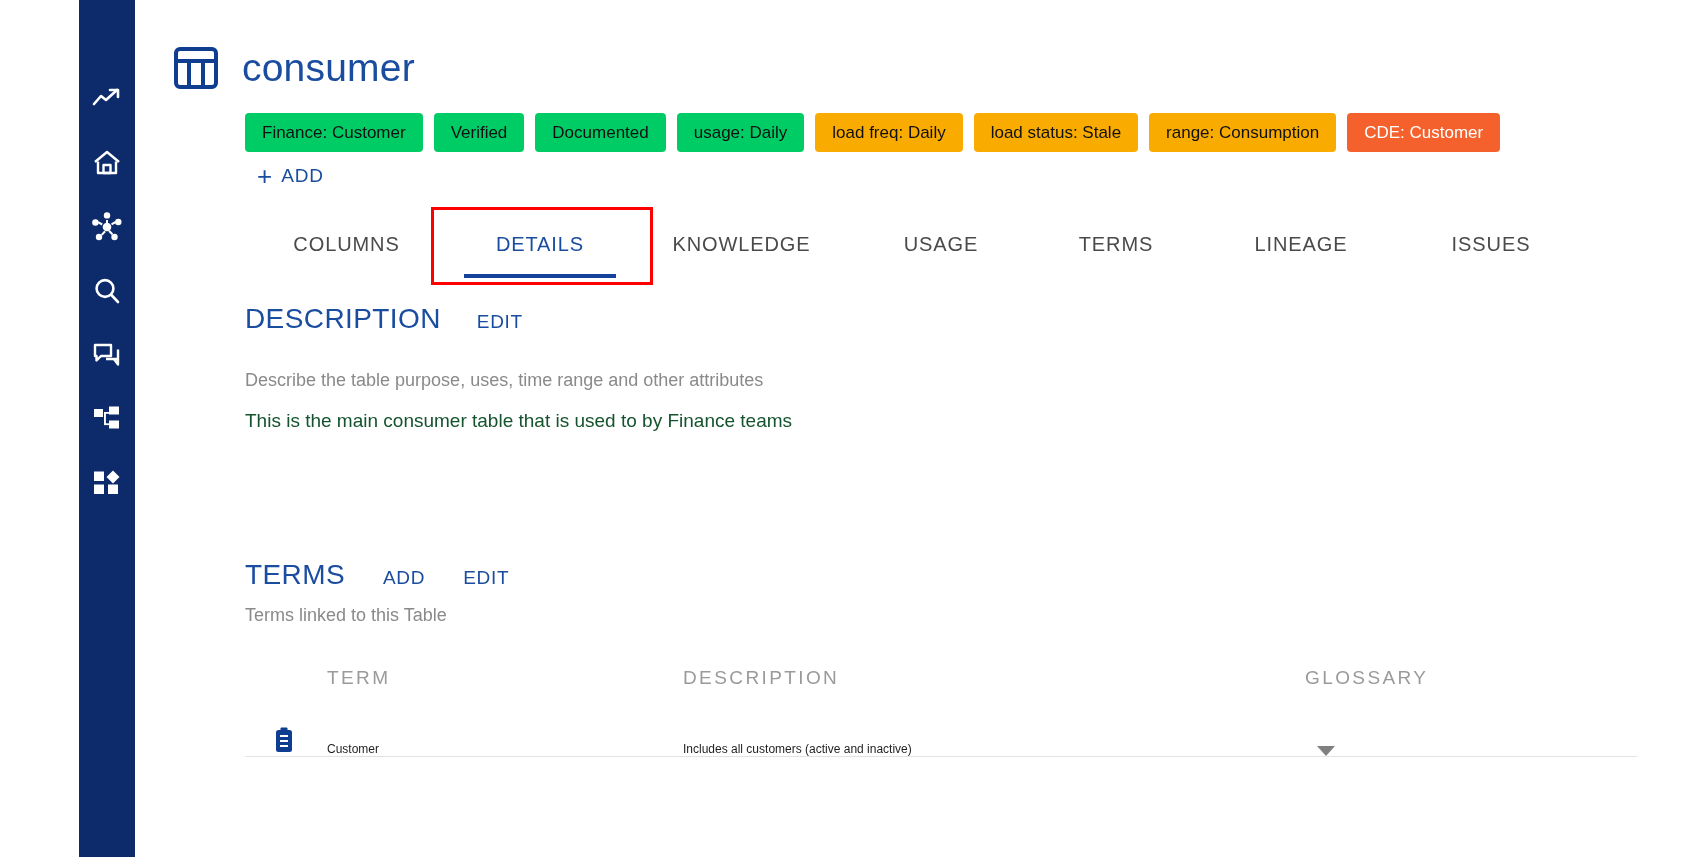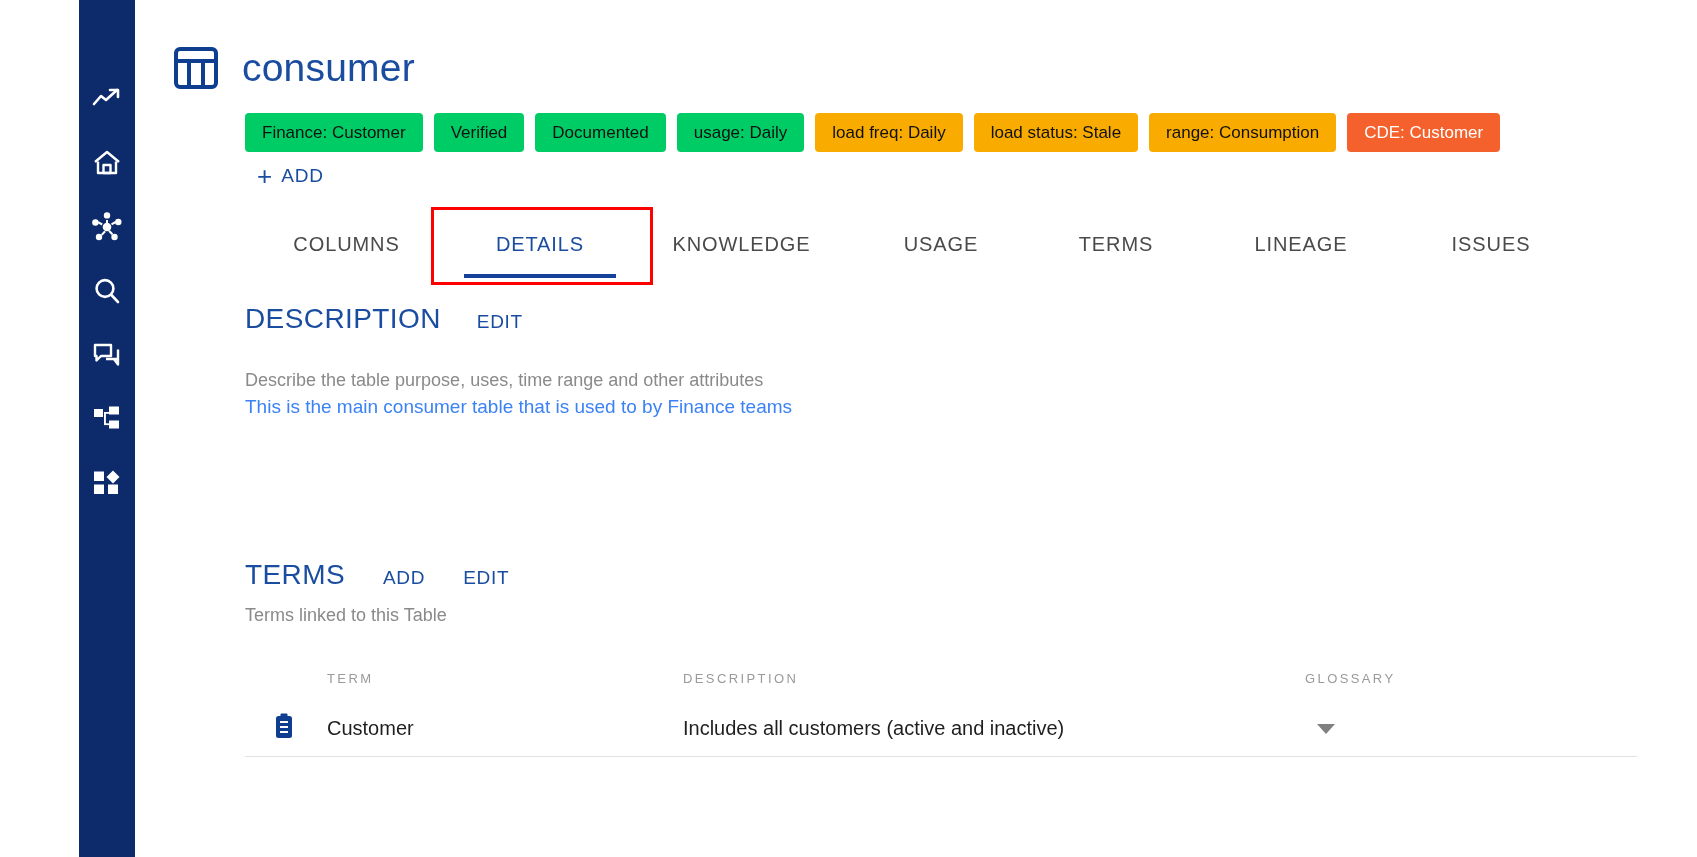--- a/index.html
+++ b/index.html
@@ -173,23 +173,23 @@
   .desc-hint {
     position: absolute;
     left: 201px;
     top: 370px;
     font-size: 18px;
     color: #8a8a8a;
   }
   .desc-body {
     position: absolute;
     left: 201px;
-    top: 396px;
+    top: 410px;
     font-size: 19px;
-    color: #3b82f6;
+    color: #14532d;
   }
 
   
   .terms-head {
     position: absolute;
     left: 201px;
     top: 559px;
     display: flex;
     align-items: baseline;
     gap: 38px;
@@ -208,30 +208,31 @@
     left: 201px;
     top: 655px;
     width: 1392px;
   }
   .t-row {
     display: flex;
     align-items: center;
   }
   .t-head {
     height: 46px;
-    font-size: 13px;
+    font-size: 19px;
     color: #9a9a9a;
     letter-spacing: 2.4px;
   }
   .t-body {
     height: 56px;
-    font-size: 20px;
+    font-size: 12px;
     color: #1f1f1f;
     border-bottom: 1px solid #e2e2e2;
     cursor: pointer;
+    align-items: flex-end;
   }
   .c-icon  { width: 82px; display: flex; align-items: center; padding-left: 28px; }
   .c-term  { width: 356px; }
   .c-desc  { width: 622px; }
   .c-gloss { width: 300px; }
   .c-caret { flex: 1; display: flex; justify-content: flex-start; padding-left: 12px; }
   .caret {
     width: 0; height: 0;
     border-left: 9px solid transparent;
     border-right: 9px solid transparent;

